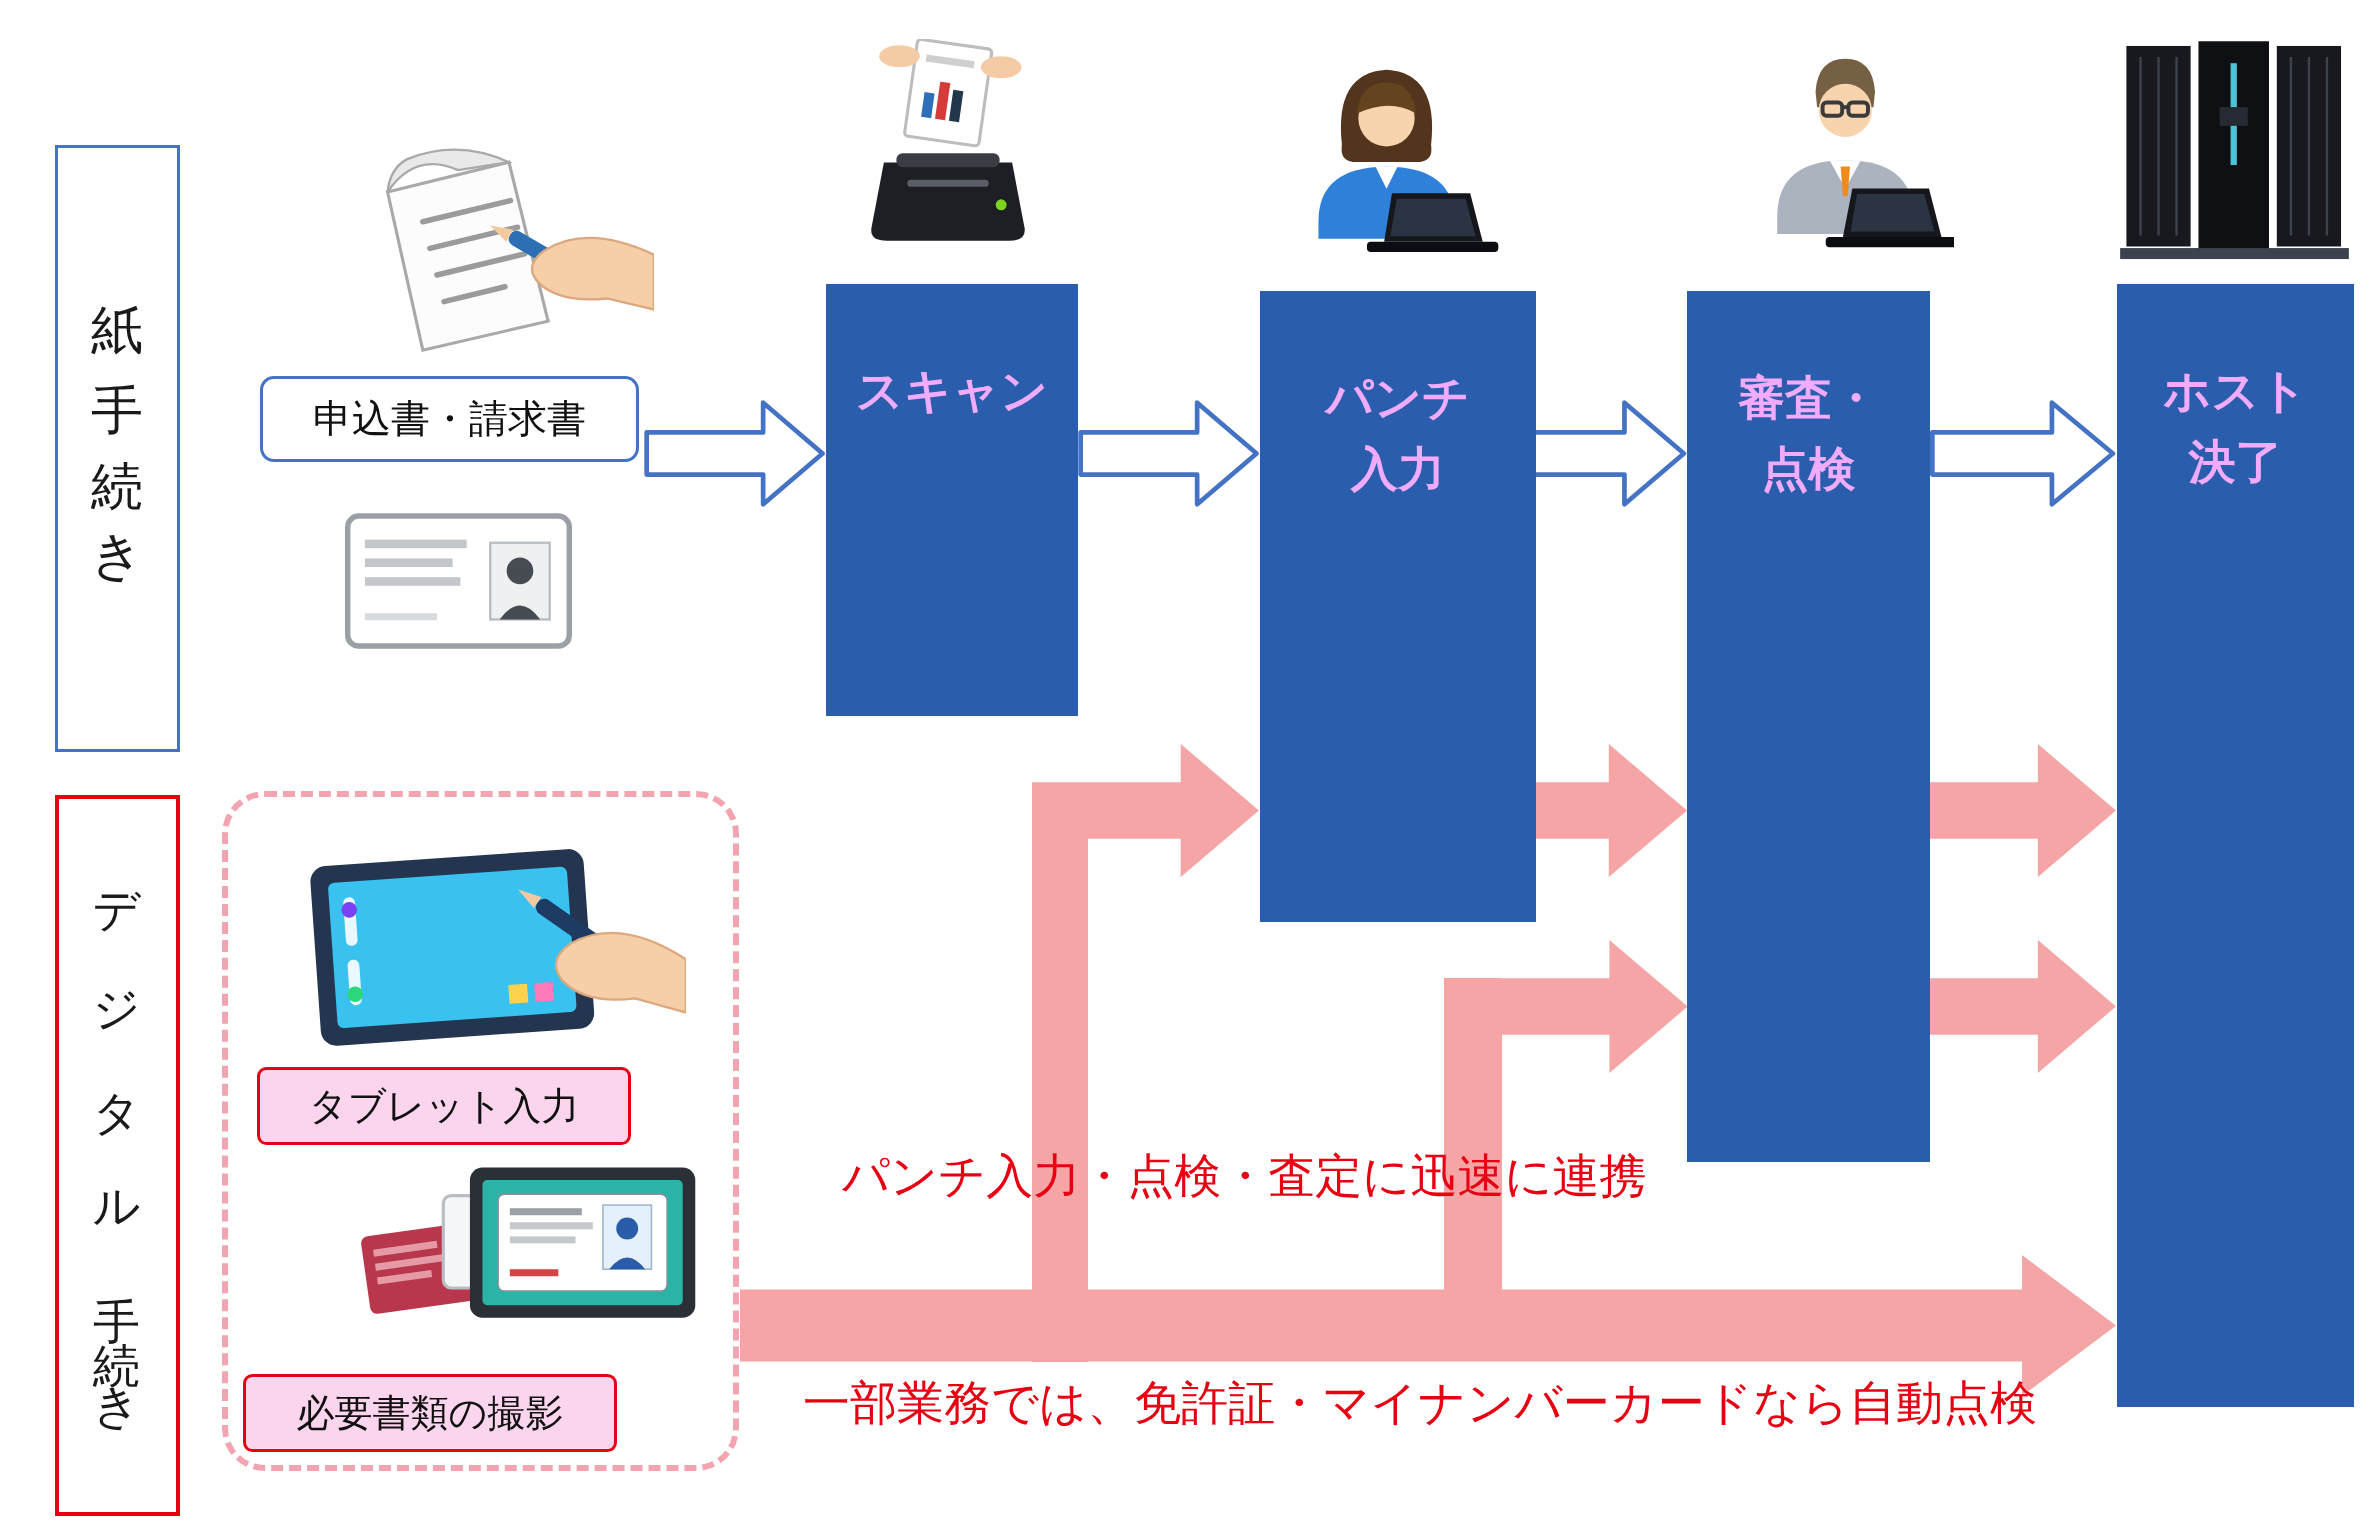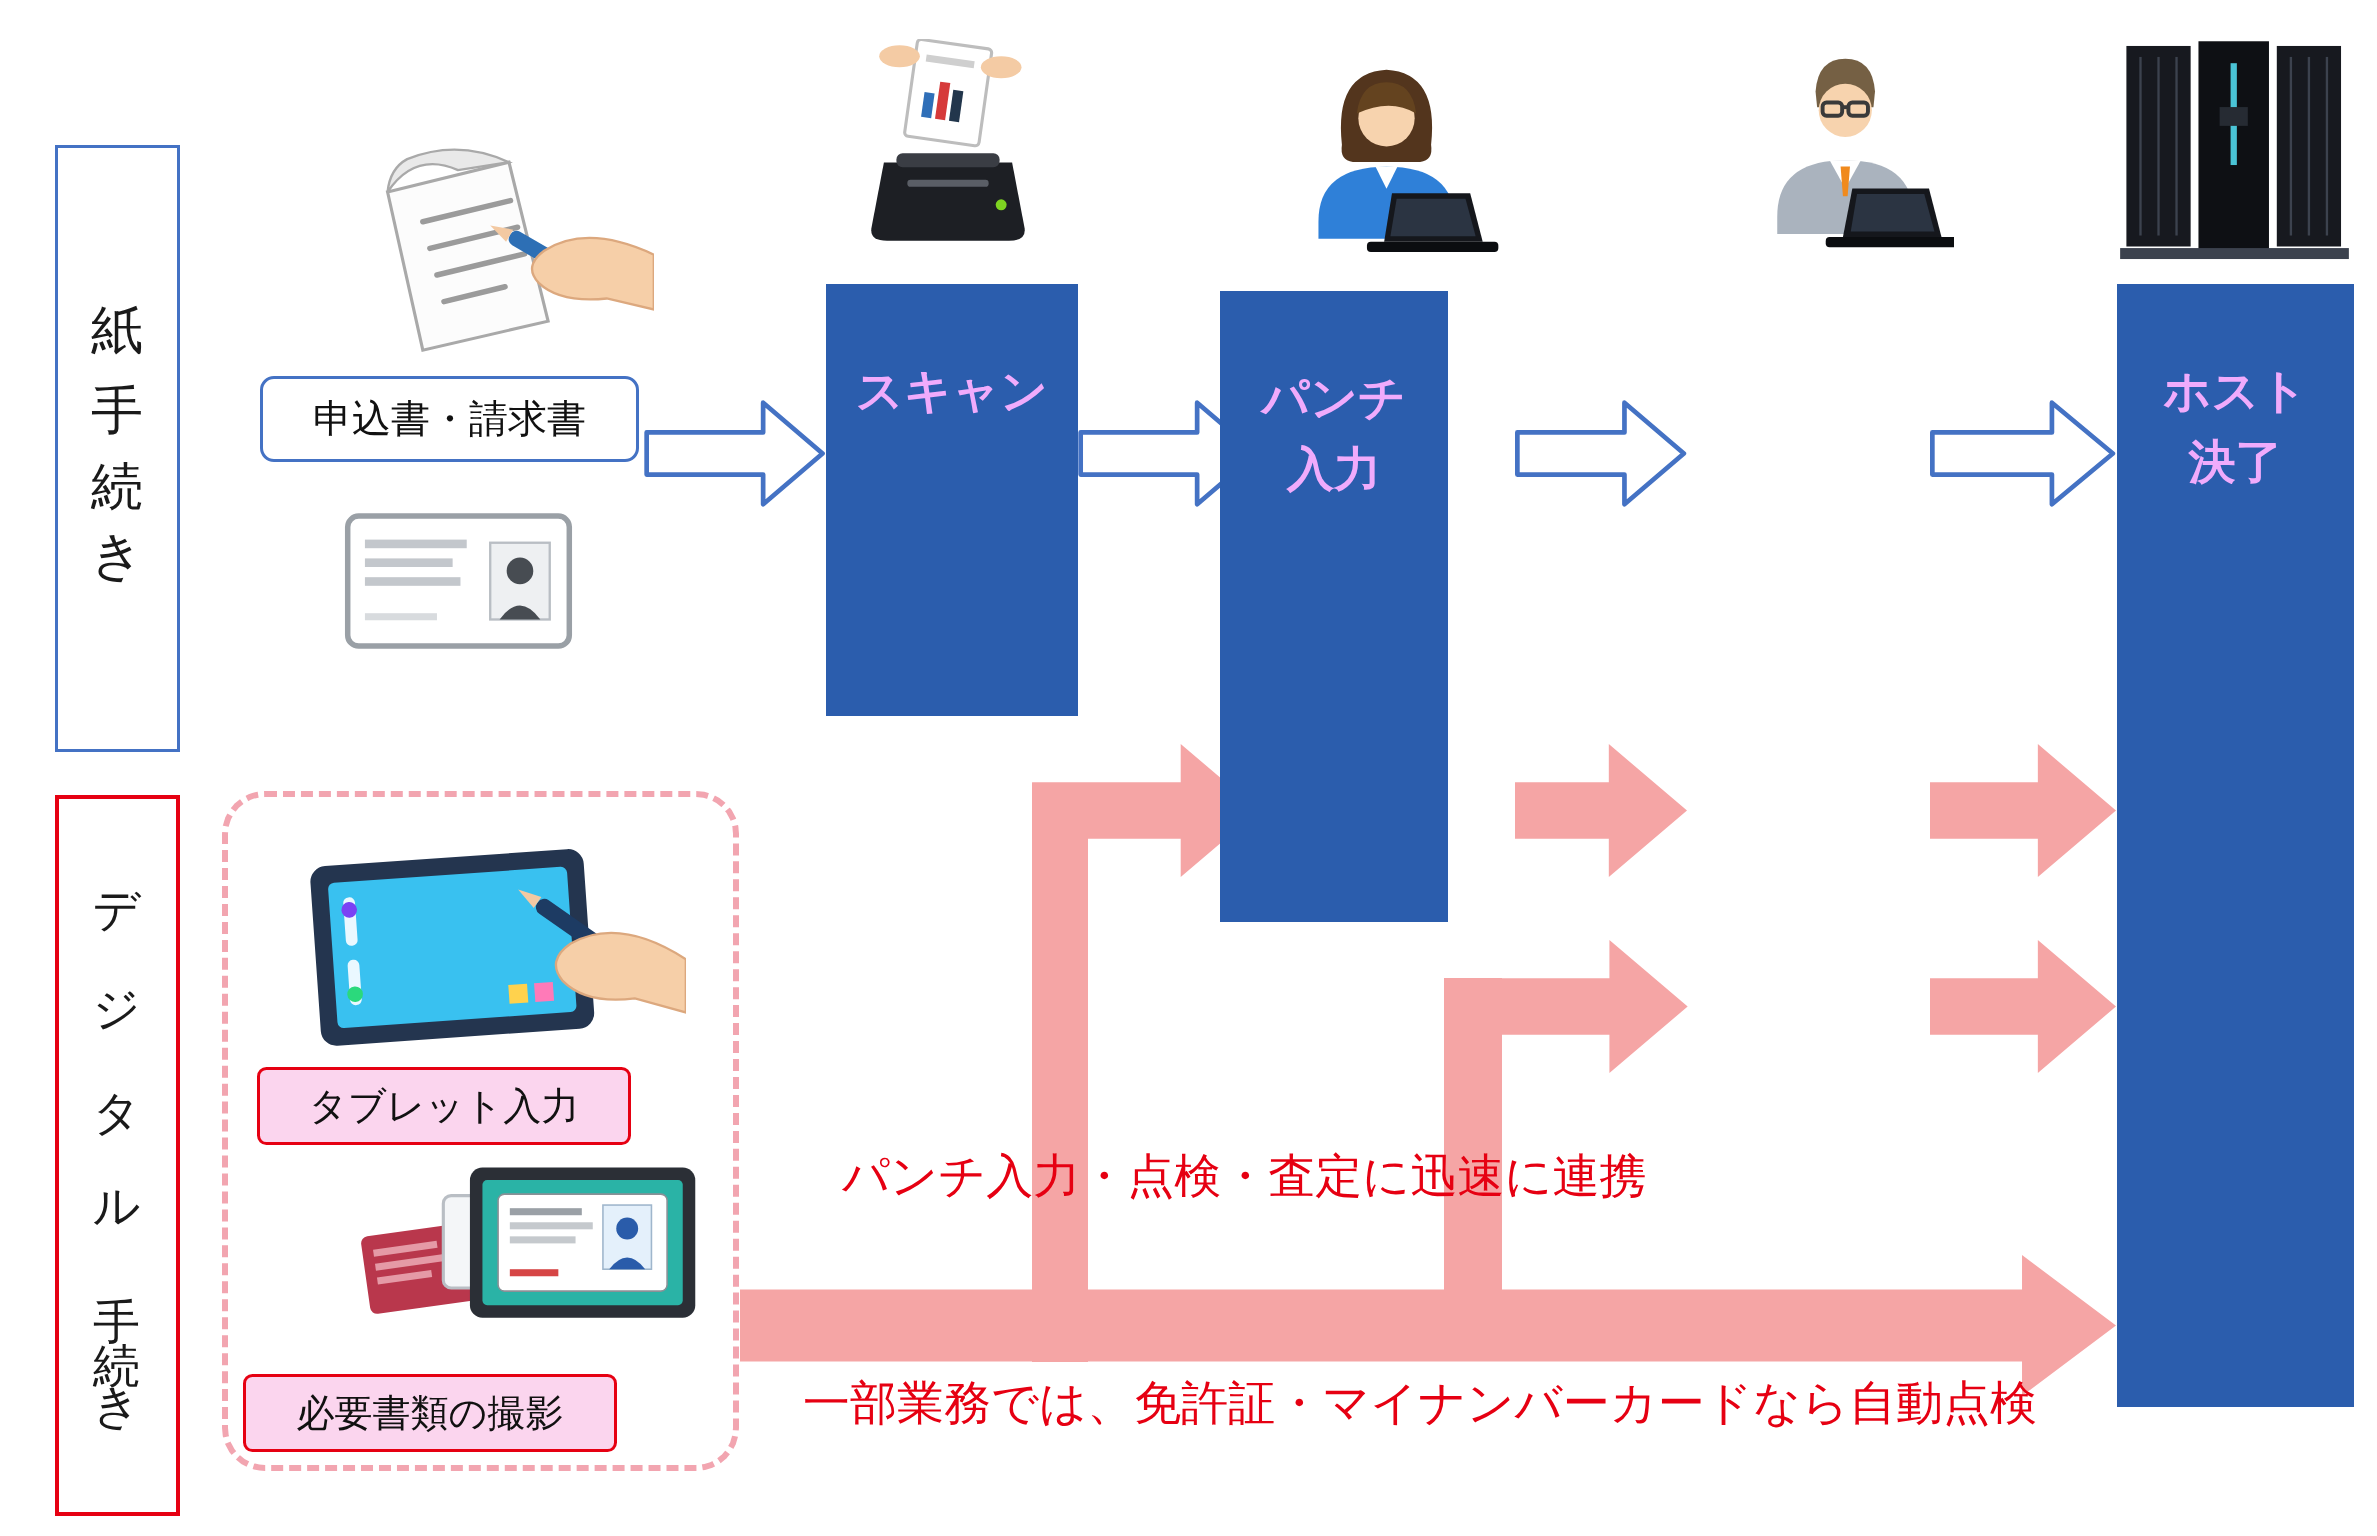--- a/index.html
+++ b/index.html
@@ -191,23 +191,27 @@
       </g>
       <rect x="145" y="36" width="8" height="130" fill="#4ac4d6"></rect>
       <rect x="131" y="92" width="36" height="24" fill="#262b33"></rect>
       <rect x="4" y="272" width="292" height="14" fill="#3c424e"></rect>
     </svg>
   </div>
 
   <div class="process-box" style="left:826px;top:284px;width:252px;height:432px">
     <div>スキャン</div>
   </div>
-  <div class="process-box" style="left:1220px;top:291px;width:228px;height:631px">
+  <div class="process-box" style="left:1260px;top:291px;width:276px;height:631px">
     <div>パンチ</div>
     <div>入力</div>
+  </div>
+  <div class="process-box" style="left:1687px;top:291px;width:243px;height:871px">
+    <div>審査・</div>
+    <div>点検</div>
   </div>
   <div class="process-box" style="left:2117px;top:284px;width:237px;height:1123px">
     <div>ホスト</div>
     <div>決了</div>
   </div>
 
   <div class="dashed-zone" style="left:222px;top:791px;width:517px;height:680px"></div>
 
   <div class="icon-wrap" style="left:306px;top:834px;width:380px;height:227px">
     <svg viewBox="0 0 485 290">

